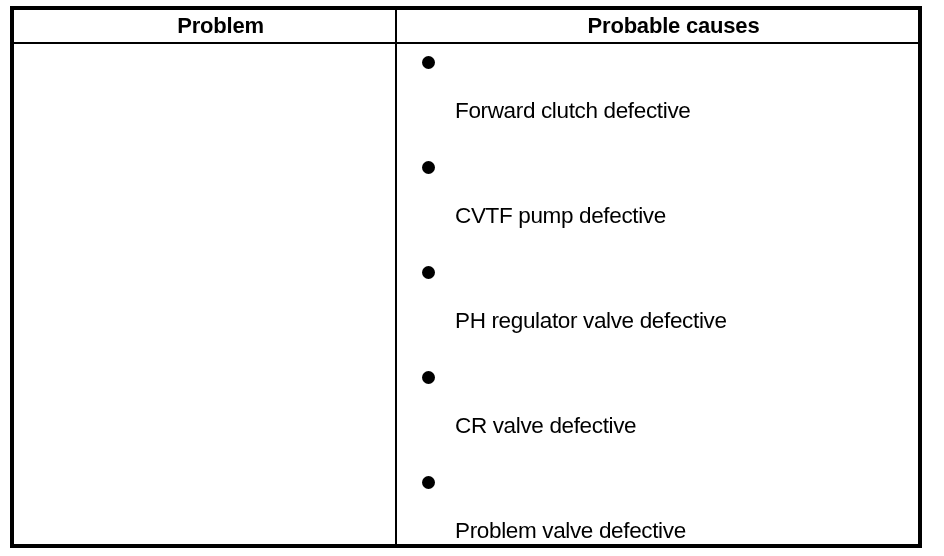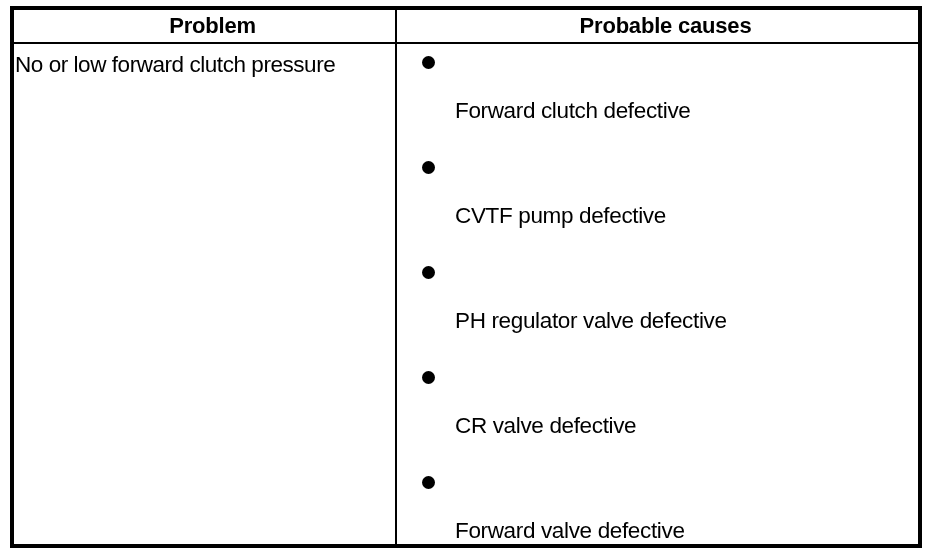--- a/index.html
+++ b/index.html
@@ -50,21 +50,21 @@
     left: 0;
     top: 32px;             
     width: 904px;
     height: 2px;
     background: #000000;
   }
 
   
   .hdr-row {
     position: absolute;
-    left: 8px;
+    left: 16px;
     top: 0;
     width: 840px;
     height: 32px;
   }
   .hdr-cell {
     position: absolute;
     top: 0;
     height: 32px;
     display: flex;
     align-items: center;
@@ -137,23 +137,20 @@
   <div class="tbl-frame">
 
     <div class="hdr-row">
       <div class="hdr-cell hdr-problem">Problem</div>
       <div class="hdr-cell hdr-causes">Probable causes</div>
     </div>
 
     <div class="header-divider"></div>
     <div class="col-divider"></div>
 
-    <div class="cell-problem">
-      <div class="problem-text">No or low forward clutch pressure</div>
-    </div>
 
     <div class="cell-causes">
 
       <div class="cause-item" style="top:105px;">
         <span class="cause-bullet"></span>
         <span class="cause-label">CVTF pump defective</span>
       </div>
 
       <div class="cause-item" style="top:0px;">
         <span class="cause-bullet"></span>
@@ -165,19 +162,19 @@
         <span class="cause-label">PH regulator valve defective</span>
       </div>
 
       <div class="cause-item" style="top:315px;">
         <span class="cause-bullet"></span>
         <span class="cause-label">CR valve defective</span>
       </div>
 
       <div class="cause-item" style="top:420px;">
         <span class="cause-bullet"></span>
-        <span class="cause-label">Forward valve defective</span>
+        <span class="cause-label">Problem valve defective</span>
       </div>
 
     </div>
 
   </div>
 </div>
 
 </body></html>

